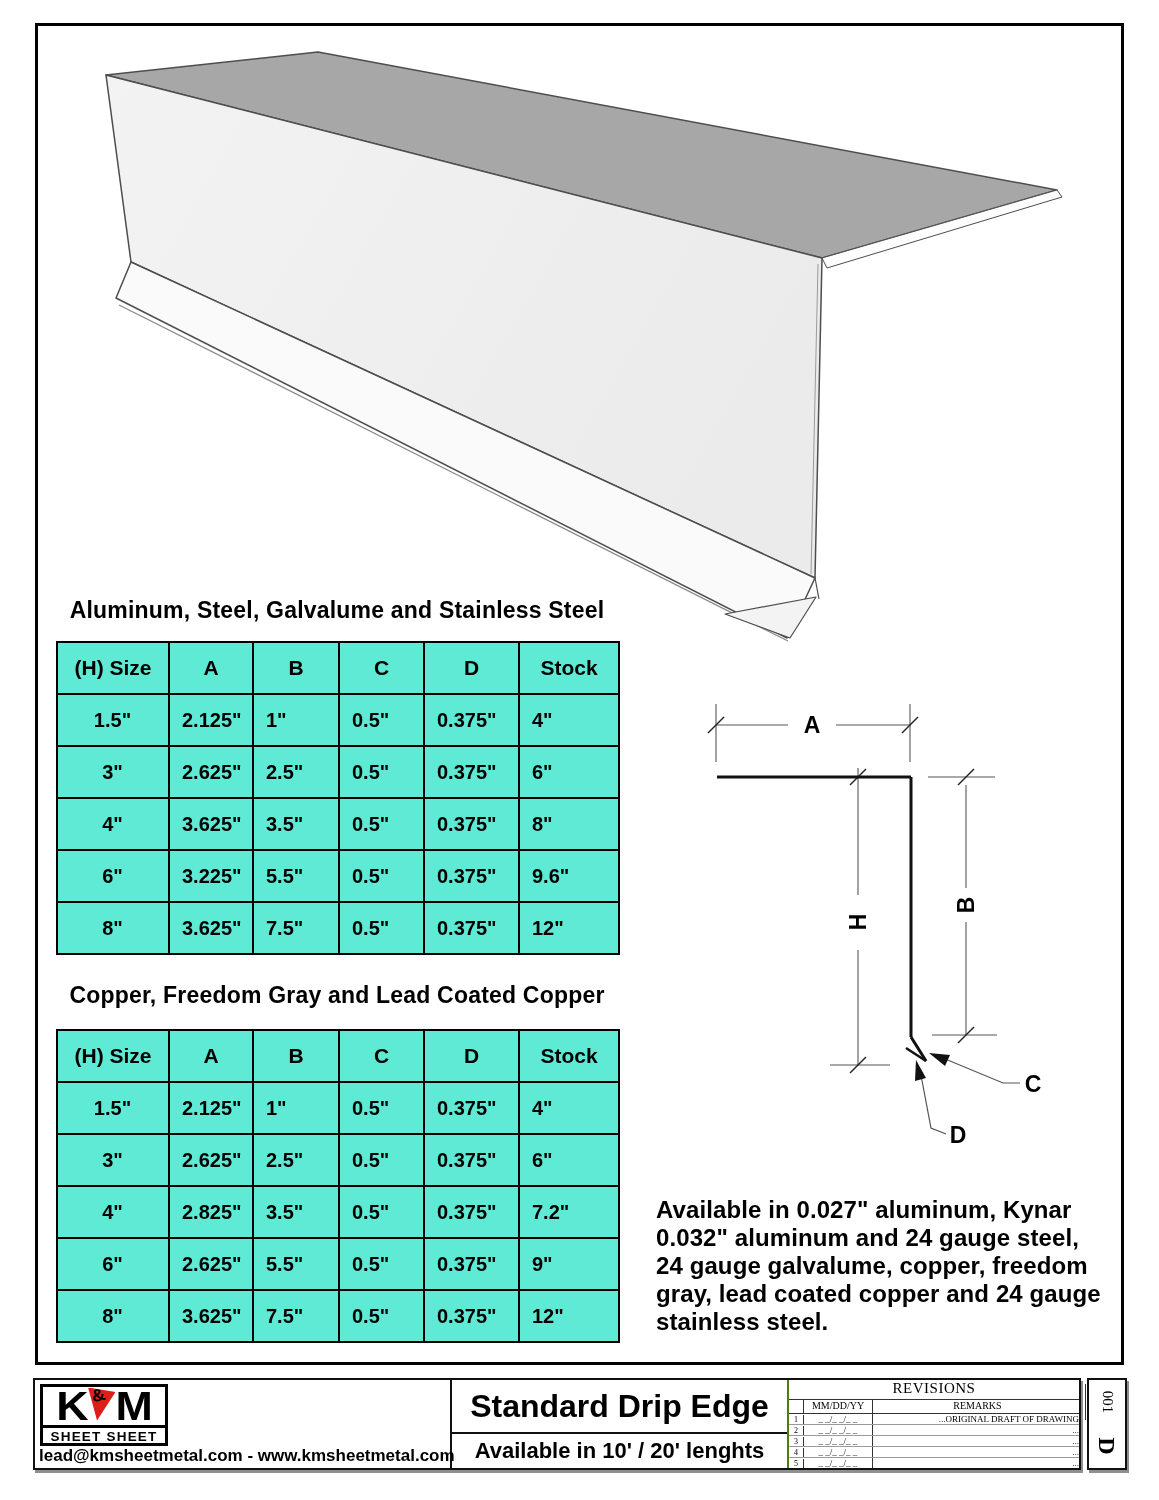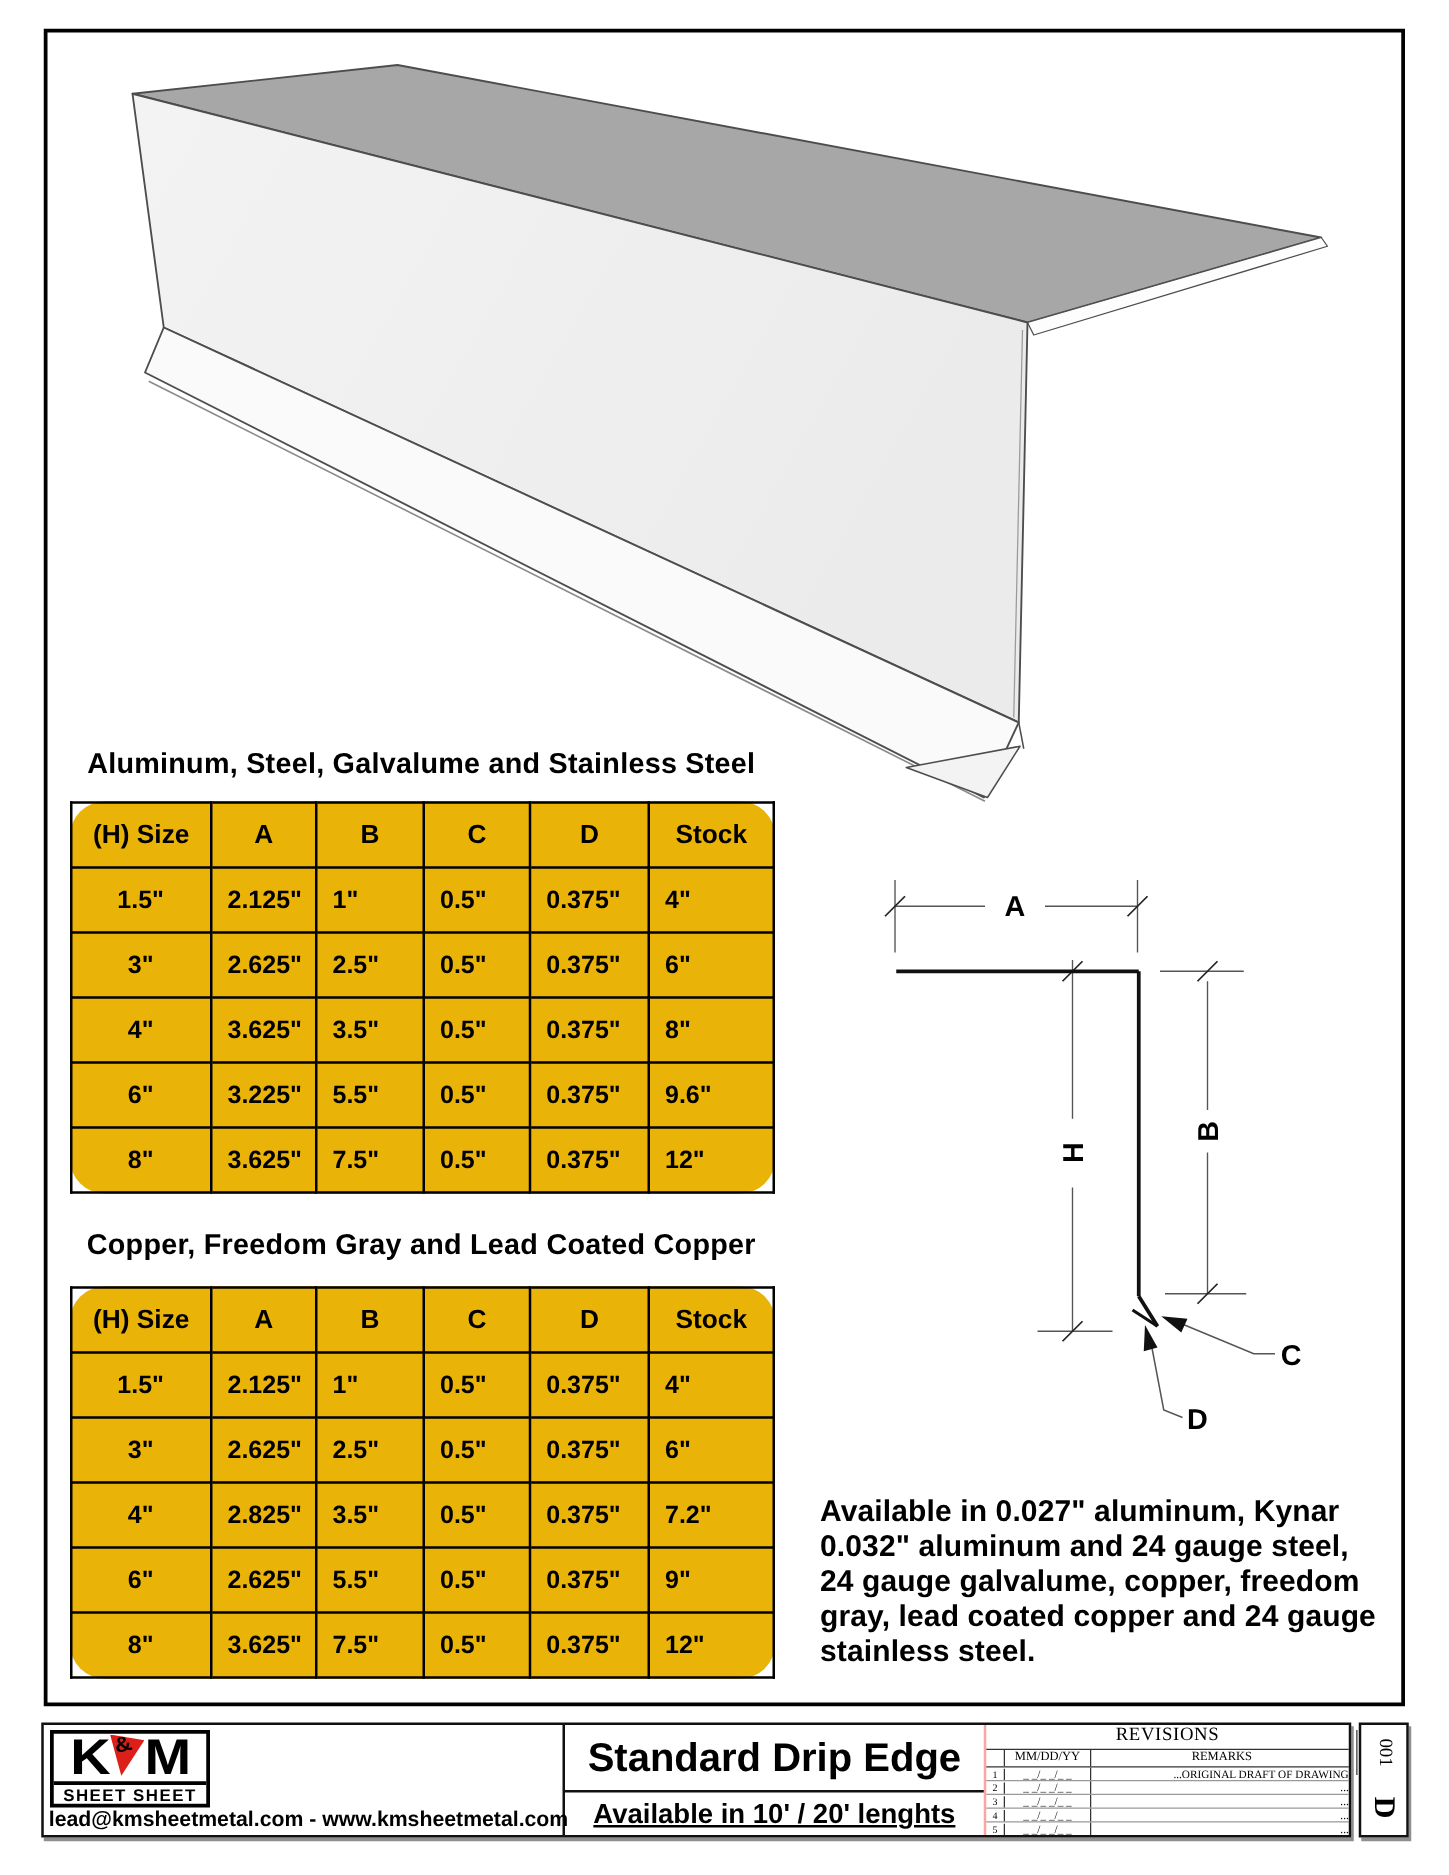--- a/index.html
+++ b/index.html
@@ -6,21 +6,21 @@
   .page{position:relative;width:1159px;height:1500px;background:#fff;
         font-family:"Liberation Sans",sans-serif;color:#000;overflow:hidden;}
   .main-border{position:absolute;left:35px;top:23px;width:1083px;height:1336px;
                border:3px solid #000;}
   svg{position:absolute;}
   
   .tbl-title{position:absolute;left:56px;width:562px;text-align:center;
              font-size:23px;font-weight:bold;letter-spacing:0.2px;}
   #title1{top:597px;} #title2{top:982px;}
   table.spec{position:absolute;left:56px;border-collapse:collapse;table-layout:fixed;
-             background:#eab308;border-radius:28px;}
+             background:#5eead4;}
   #spec1{top:641px;} #spec2{top:1029px;}
   table.spec col.c0{width:112px;} table.spec col.c1{width:84px;}
   table.spec col.c2{width:86px;}  table.spec col.c3{width:85px;}
   table.spec col.c4{width:95px;}  table.spec col.c5{width:100px;}
   table.spec th,table.spec td{border:2.5px solid #000;height:48px;
       font-size:20px;font-weight:bold;white-space:nowrap;overflow:hidden;}
   table.spec th{font-size:21px;text-align:center;}
   table.spec td{text-align:left;padding-left:12px;}
   table.spec td.sz{text-align:center;padding-left:0;}
   
@@ -39,25 +39,25 @@
       clip-path:polygon(2% 0,100% 14%,34% 100%);margin:0 0 4px 0;position:relative;}
   .km .amp{position:absolute;left:4px;top:-2px;font-size:17px;font-weight:bold;
       color:#000;transform:rotate(-14deg);letter-spacing:0;}
   .sheetmetal{border-top:3px solid #000;text-align:center;font-size:13.5px;
       font-weight:bold;letter-spacing:1.2px;padding-top:1px;}
   .addr{position:absolute;left:140px;top:1px;width:272px;}
   .addr .a1,.addr .a2{font-size:23px;font-weight:bold;line-height:27px;white-space:nowrap;}
   .addr .a3{font-size:18px;font-weight:bold;line-height:22px;white-space:nowrap;}
   .email{position:absolute;left:4px;top:66px;width:408px;font-size:17px;
       font-weight:bold;white-space:nowrap;}
-  .f-mid{width:335px;border-right:2px solid #fca5a5;display:flex;flex-direction:column;}
+  .f-mid{width:335px;border-right:2px solid #4d7c0f;display:flex;flex-direction:column;}
   .f-title{height:52px;border-bottom:2px solid #111;display:flex;align-items:center;
       justify-content:center;font-size:32px;font-weight:bold;white-space:nowrap;}
   .f-sub{flex:1;display:flex;align-items:center;justify-content:center;
-      font-size:22px;font-weight:bold;white-space:nowrap;text-decoration:underline;}
+      font-size:22px;font-weight:bold;white-space:nowrap;}
   .f-rev{flex:1;display:flex;flex-direction:column;
       font-family:"Liberation Serif",serif;}
   .rev-title{height:19px;border-bottom:1px solid #333;text-align:center;
       font-size:15px;letter-spacing:0.5px;}
   .rev-head{height:13px;border-bottom:1px solid #333;display:flex;font-size:10px;}
   .rev-row{flex:1;border-bottom:1px solid #999;display:flex;font-size:9px;align-items:center;}
   .rev-row:last-child{border-bottom:none;}
   .rc-num{width:14px;border-right:1px solid #333;text-align:center;font-size:8px;}
   .rc-date{width:68px;border-right:1px solid #333;text-align:center;white-space:nowrap;}
   .rc-rem{flex:1;padding-left:3px;text-align:right;white-space:nowrap;overflow:hidden;}

